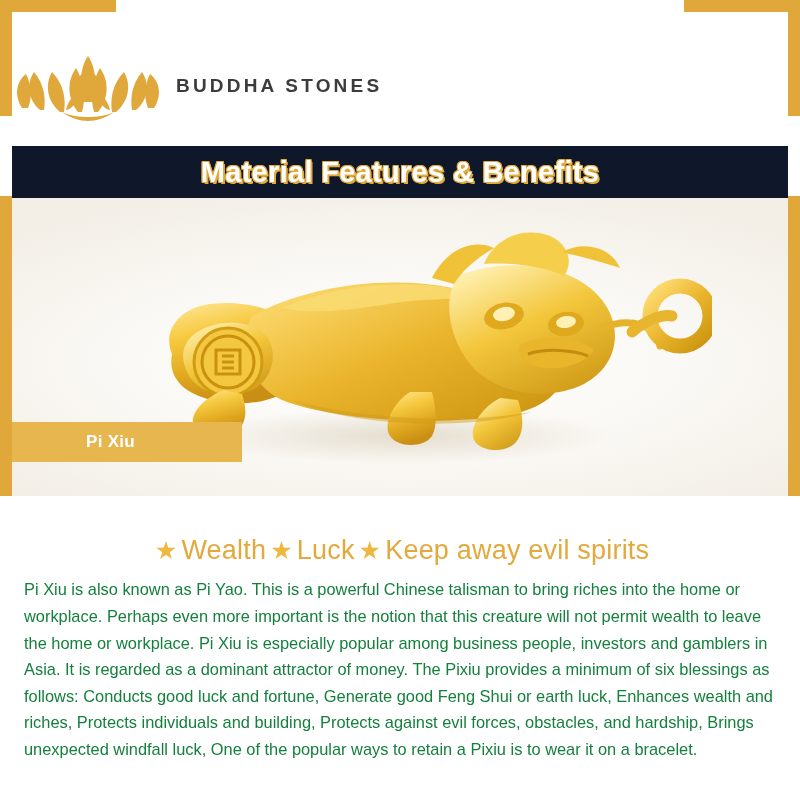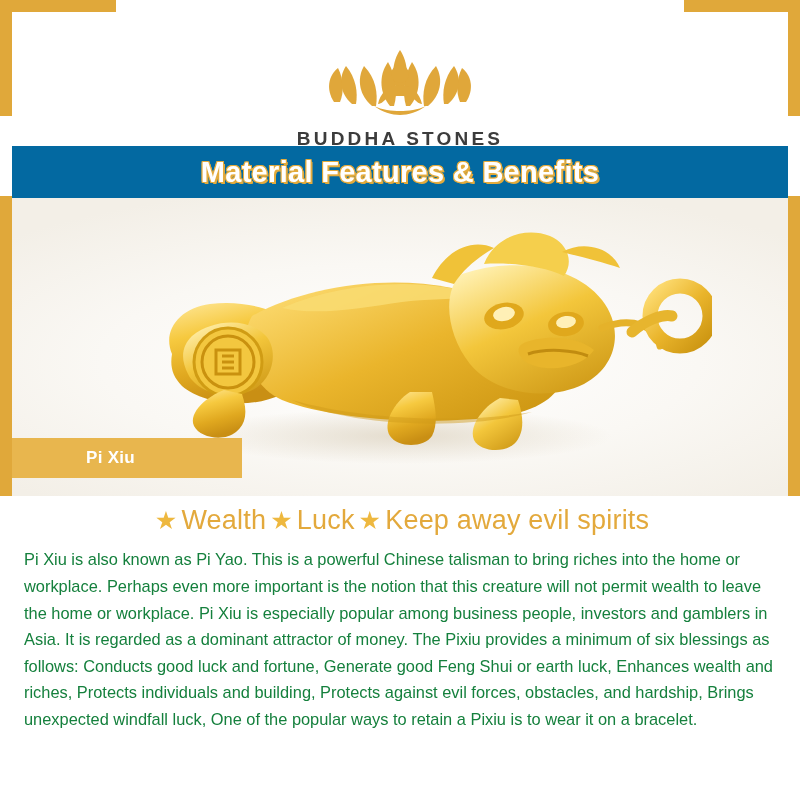--- a/index.html
+++ b/index.html
@@ -53,26 +53,26 @@
     right: 0;
     top: 196px;
     width: 12px;
     height: 300px;
     background: #e0a83a;
   }
 
   
   .logo-block {
     position: absolute;
-    top: 32px;
+    top: 20px;
     left: 0;
     width: 800px;
     height: 128px;
     display: flex;
-    flex-direction: column;
+    flex-direction: row;
     align-items: center;
     justify-content: flex-start;
   }
   .logo-mark {
     width: 176px;
     height: 92px;
     display: block;
   }
   .logo-text {
     margin-top: 4px;
@@ -83,21 +83,21 @@
     font-family: "Liberation Sans", sans-serif;
   }
 
   
   .title-band {
     position: absolute;
     top: 146px;
     left: 12px;
     width: 776px;
     height: 52px;
-    background: #0369a1;
+    background: #0f172a;
     display: flex;
     align-items: center;
     justify-content: center;
   }
   .title-band-inner {
     width: 640px;
     text-align: center;
   }
   .title-text {
     font-size: 29px;
@@ -132,21 +132,21 @@
     position: absolute;
     top: 6px;
     left: 120px;
     width: 580px;
     height: 290px;
   }
 
   
   .caption-tab {
     position: absolute;
-    top: 438px;
+    top: 422px;
     left: 12px;
     width: 230px;
     height: 40px;
     background: #e8b64e;
     display: flex;
     align-items: center;
   }
   .caption-text {
     margin-left: 74px;
     color: #ffffff;
@@ -158,21 +158,21 @@
   
   .body-section {
     position: absolute;
     top: 500px;
     left: 0;
     width: 800px;
     padding: 0 18px;
     box-sizing: border-box;
   }
   .headline {
-    margin-top: 4px;
+    margin-top: 34px;
     text-align: center;
     font-size: 27px;
     color: #e3a93c;
     font-weight: normal;
     white-space: nowrap;
     letter-spacing: 0.2px;
   }
   .headline .star {
     font-size: 25px;
     color: #eeb83f;

